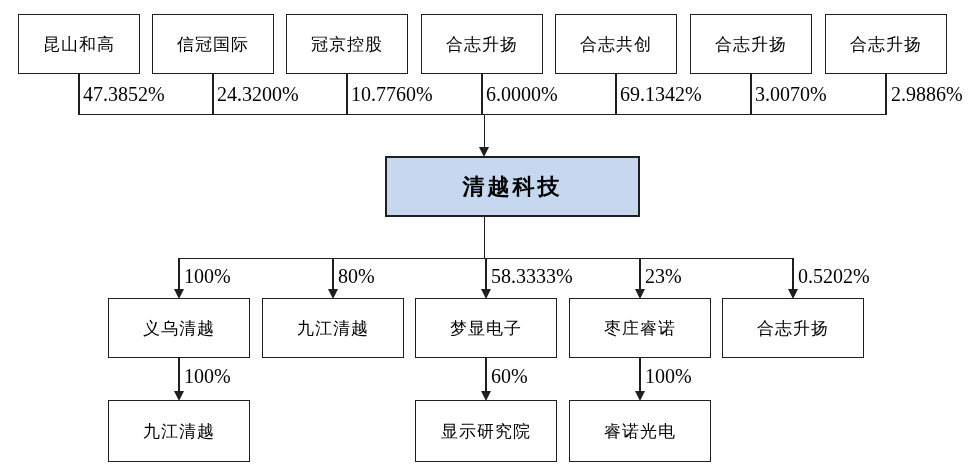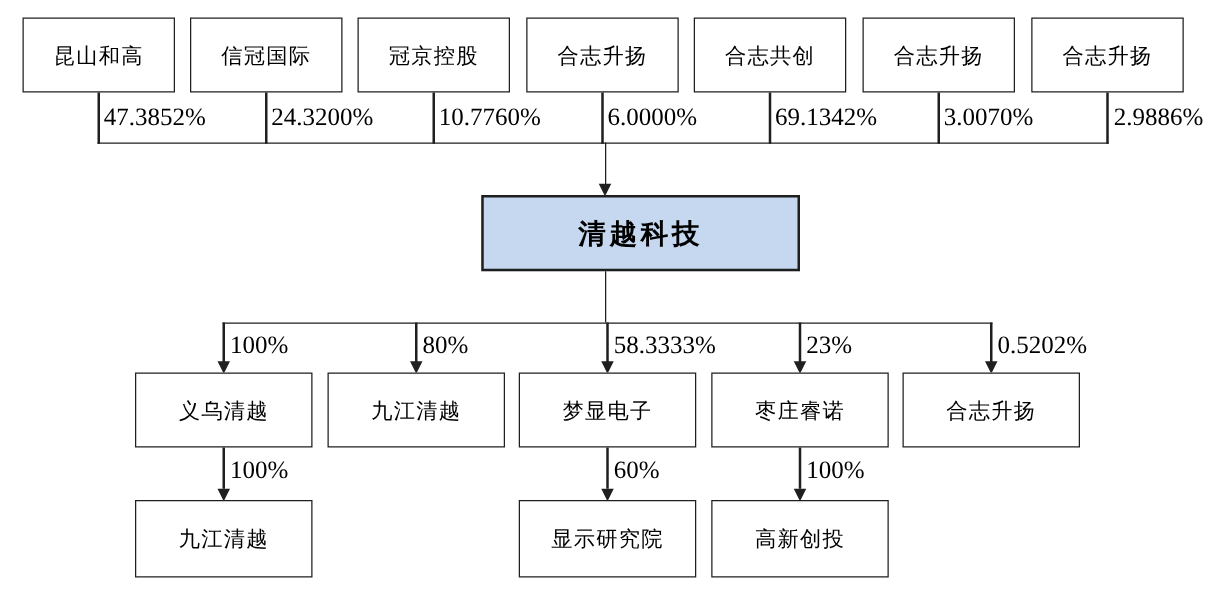--- a/index.html
+++ b/index.html
@@ -100,15 +100,15 @@
   <div class="arr" style="left:173.5px;top:391px"></div>
   <div class="arr" style="left:480.5px;top:391px"></div>
   <div class="arr" style="left:634.5px;top:391px"></div>
 
   <div class="pct" style="left:184px;top:368px">100%</div>
   <div class="pct" style="left:491px;top:368px">60%</div>
   <div class="pct" style="left:645px;top:368px">100%</div>
 
   <div class="box sub" style="left:108px;top:400px;height:62px">九江清越</div>
   <div class="box sub" style="left:415px;top:400px;height:62px">显示研究院</div>
-  <div class="box sub" style="left:569px;top:400px;height:62px">高新创投</div>
+  <div class="box sub" style="left:569px;top:400px;height:62px">睿诺光电</div>
 
 </div>
 
 </body></html>

